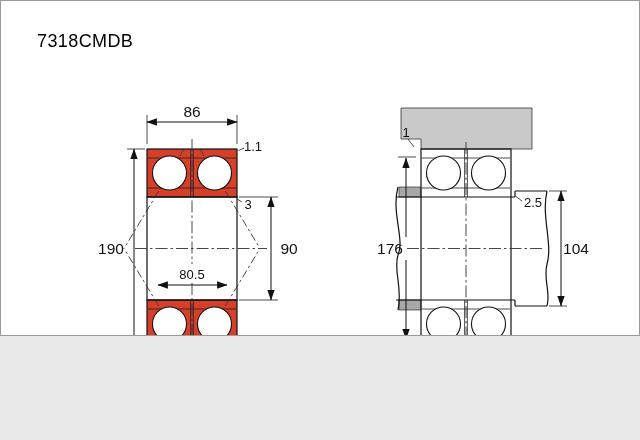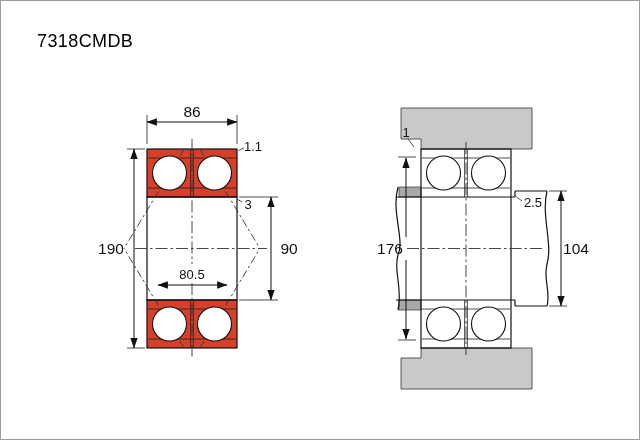--- a/index.html
+++ b/index.html
@@ -1,17 +1,17 @@
 <!DOCTYPE html>
 <html><head>
 <meta charset="utf-8">
 <style>
   html,body{margin:0;padding:0;background:#e9e9e9;}
   .frame{
-    width:640px;height:440px;background:#ffffff;position:relative;
+    width:640px;height:336px;background:#ffffff;position:relative;
     border:1px solid #9a9a9a;box-sizing:border-box;overflow:hidden;
     font-family:"Liberation Sans", sans-serif;
   }
   .title{
     position:absolute;left:36px;top:30px;font-size:18px;font-weight:500;
     letter-spacing:.4px;color:#000;
   }
   svg{position:absolute;left:0;top:0;}
   svg text{font-family:"Liberation Sans", sans-serif;fill:#111;}
   .dim{font-size:15.5px;}

